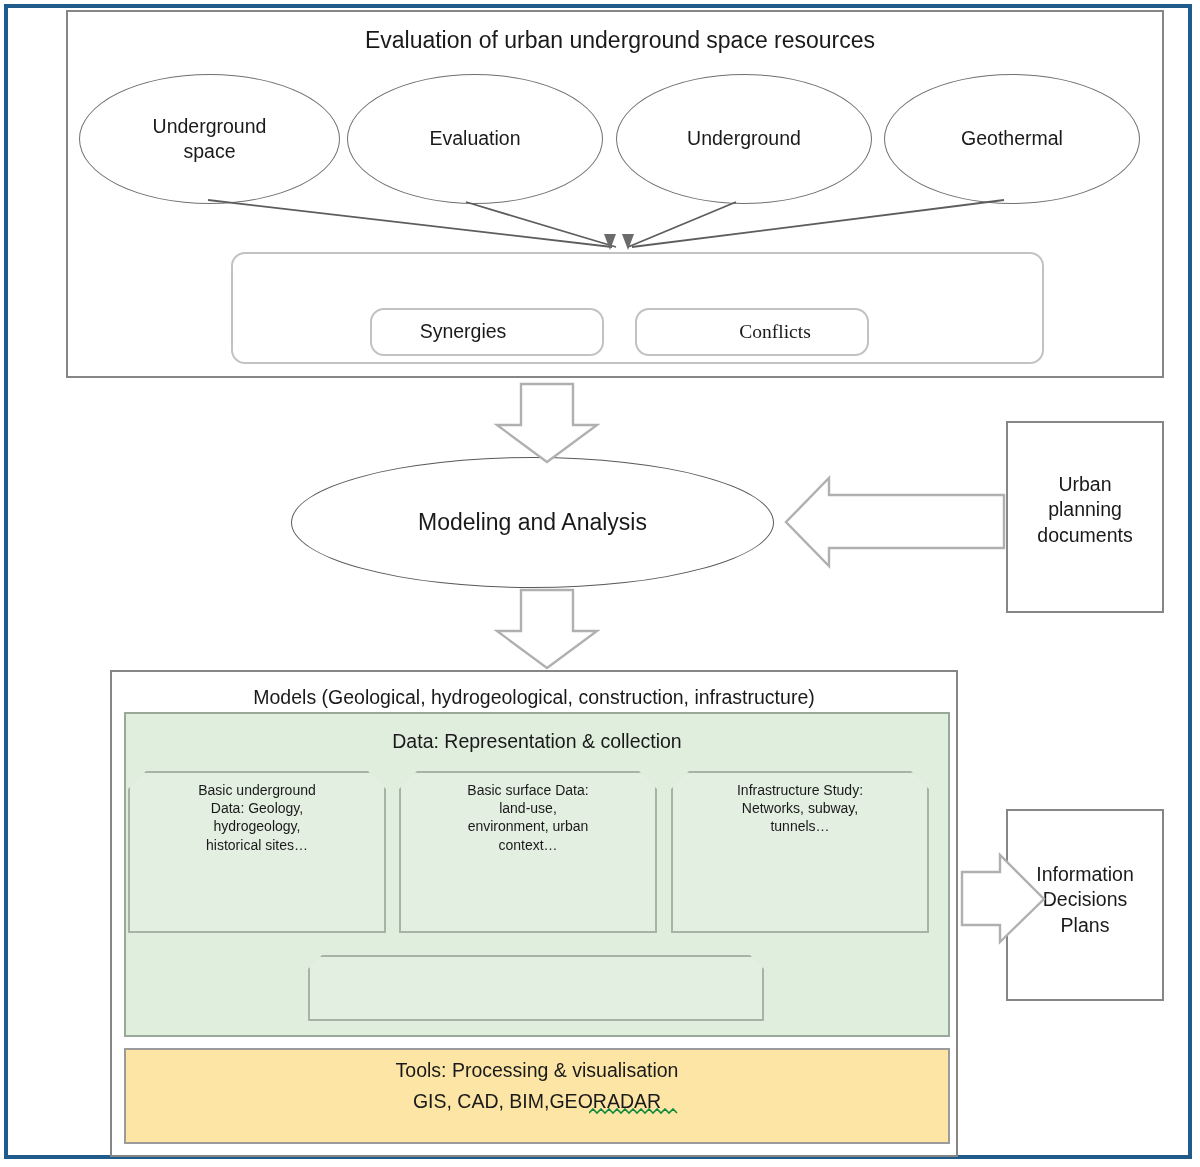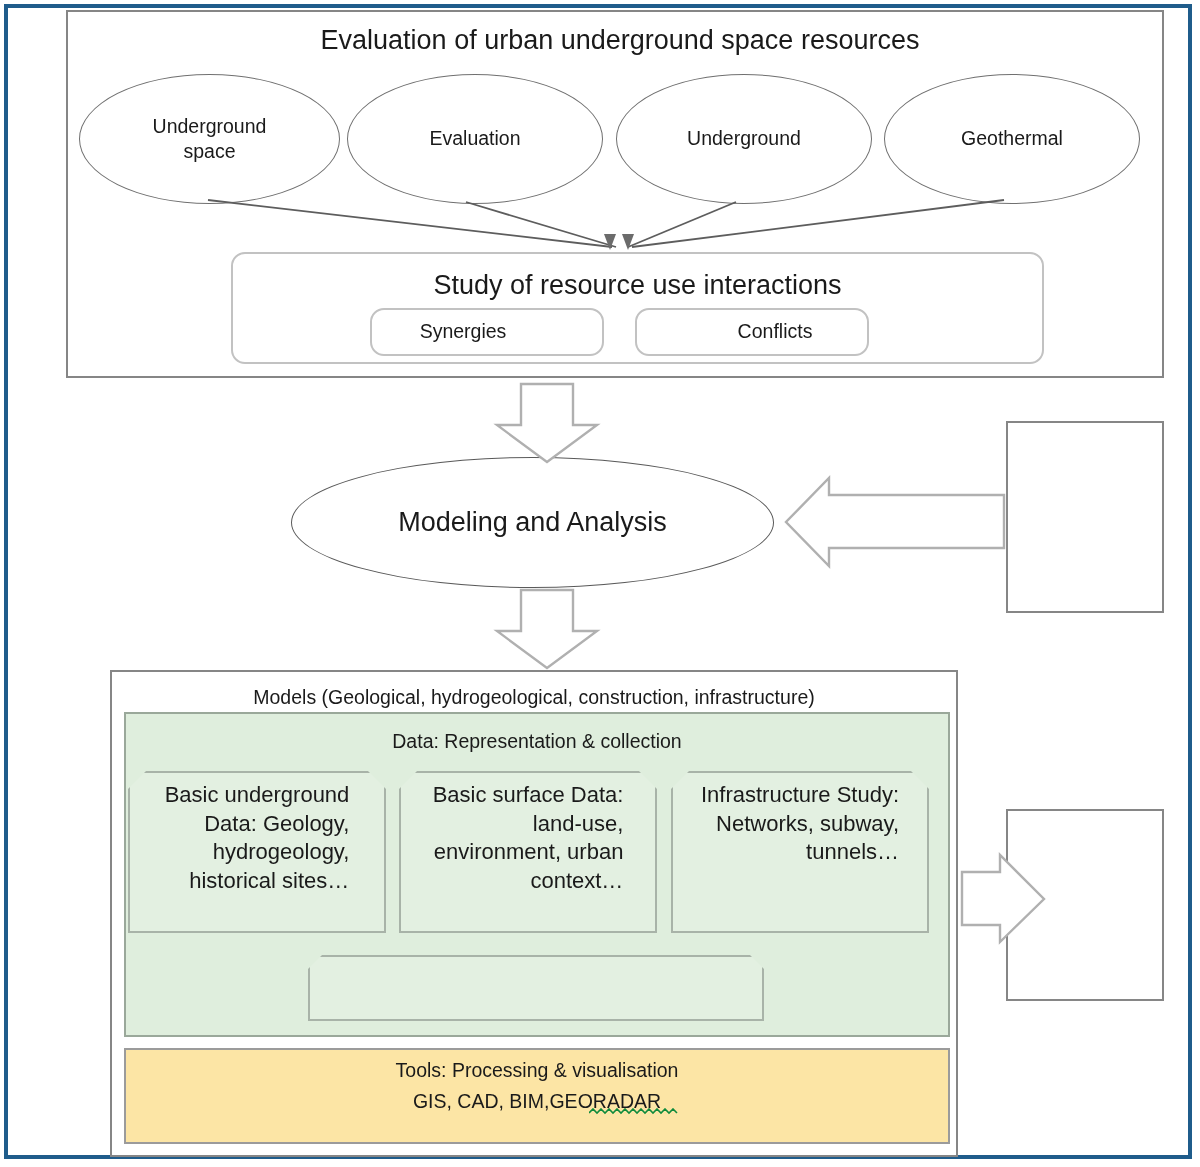--- a/index.html
+++ b/index.html
@@ -51,23 +51,23 @@
   .ctext {
     position: absolute;
     display: flex;
     align-items: center;
     justify-content: center;
     text-align: center;
     color: #1a1a1a;
     line-height: 1.30;
     pointer-events: none;
   }
-  .t20 { font-size: 27px; }
+  .t20 { font-size: 23px; }
   .t19 { font-size: 19.5px; }
-  .t17 { font-size: 22px; text-align: right; }
+  .t17 { font-size: 14px; }
 
   
   .green-panel {
     position: absolute;
     box-sizing: border-box;
     background: #dfeedd;
     border: 2px solid #9aa89a;
   }
   
   .chamfer {
@@ -124,32 +124,34 @@
   <div class="ctext t19" style="left:357px; top:100px; width:236px; height:78px; white-space:pre-line;">Evaluation</div>
 
   <div class="ellipse" style="left:616px; top:74px; width:256px; height:130px;"></div>
   <div class="ctext t19" style="left:626px; top:100px; width:236px; height:78px; white-space:pre-line;">Underground</div>
 
   <div class="ellipse" style="left:884px; top:74px; width:256px; height:130px;"></div>
   <div class="ctext t19" style="left:894px; top:100px; width:236px; height:78px; white-space:pre-line;">Geothermal</div>
 
   <div class="rect-round" style="left:231px; top:252px; width:813px; height:112px; border-color:#c2c2c2;"></div>
 
-  <div class="ctext t20" style="left:281px; top:272px; width:713px; height:28px;">Study of resource use interactions</div>
 
   <div class="rect-round" style="left:370px; top:308px; width:234px; height:48px; border-color:#c2c2c2;"></div>
   <div class="ctext t19" style="left:370px; top:308px; width:186px; height:48px;">Synergies</div>
 
   <div class="rect-round" style="left:635px; top:308px; width:234px; height:48px; border-color:#c2c2c2;"></div>
-  <div class="ctext t19" style="left:635px; top:308px; width:280px; height:48px;">Conflicts</div>
+  <div class="ctext t19" style="left:635px; top:308px; width:280px; height:48px;font-family:Liberation Serif, serif;">Conflicts</div>
 
   <div class="ellipse" style="left:291px; top:457px; width:483px; height:131px; border-color:#5a5a5a;"></div>
   <div class="ctext t20" style="left:301px; top:457px; width:463px; height:131px;">Modeling and Analysis</div>
 
   <div class="rect" style="left:1006px; top:421px; width:158px; height:192px; background:#ffffff;"></div>
+  <div class="ctext t19" style="left:1010px; top:455px; width:150px; height:110px; white-space:pre-line;">Urban
+planning
+documents</div>
 
   <div class="rect" style="left:110px; top:670px; width:848px; height:487px; background:#ffffff;"></div>
 
   <div class="ctext t19" style="left:122px; top:684px; width:824px; height:28px;">Models (Geological, hydrogeological, construction, infrastructure)</div>
 
   <div class="green-panel" style="left:124px; top:712px; width:826px; height:325px;"></div>
 
   <div class="ctext t19" style="left:154px; top:728px; width:766px; height:28px;">Data: Representation &amp; collection</div>
 
   <div class="chamfer" style="left:128px; top:771px; width:258px; height:162px;"></div>
@@ -176,20 +178,23 @@
     <span>GIS, CAD, BIM, </span>
       <span>GEORADAR</span>
   </div>
   <div class="ctext t19" style="left:124px; top:1057px; width:826px; height:28px;">Tools: Processing &amp; visualisation</div>
 
   <svg class="squiggle" style="left:589px; top:1108px;" width="92" height="8" viewBox="0 0 92 8">
     <path d="M0 5 L4 1 L8 5 L12 1 L16 5 L20 1 L24 5 L28 1 L32 5 L36 1 L40 5 L44 1 L48 5 L52 1 L56 5 L60 1 L64 5 L68 1 L72 5 L76 1 L80 5 L84 1 L88 5" fill="none" stroke="#0f8a3c" stroke-width="1.6"></path>
   </svg>
 
   <div class="rect" style="left:1006px; top:809px; width:158px; height:192px; background:#ffffff;"></div>
+  <div class="ctext t19" style="left:1010px; top:845px; width:150px; height:110px; white-space:pre-line;">Information
+Decisions
+Plans</div>
 
   <svg class="overlay" viewBox="0 0 1200 1167">
 
     <g stroke="#5d5d5d" stroke-width="1.8" fill="none">
       <line x1="208" y1="200" x2="612" y2="247"></line>
       <line x1="466" y1="202" x2="616" y2="247"></line>
       <line x1="736" y1="202" x2="628" y2="247"></line>
       <line x1="1004" y1="200" x2="632" y2="247"></line>
     </g>
 

